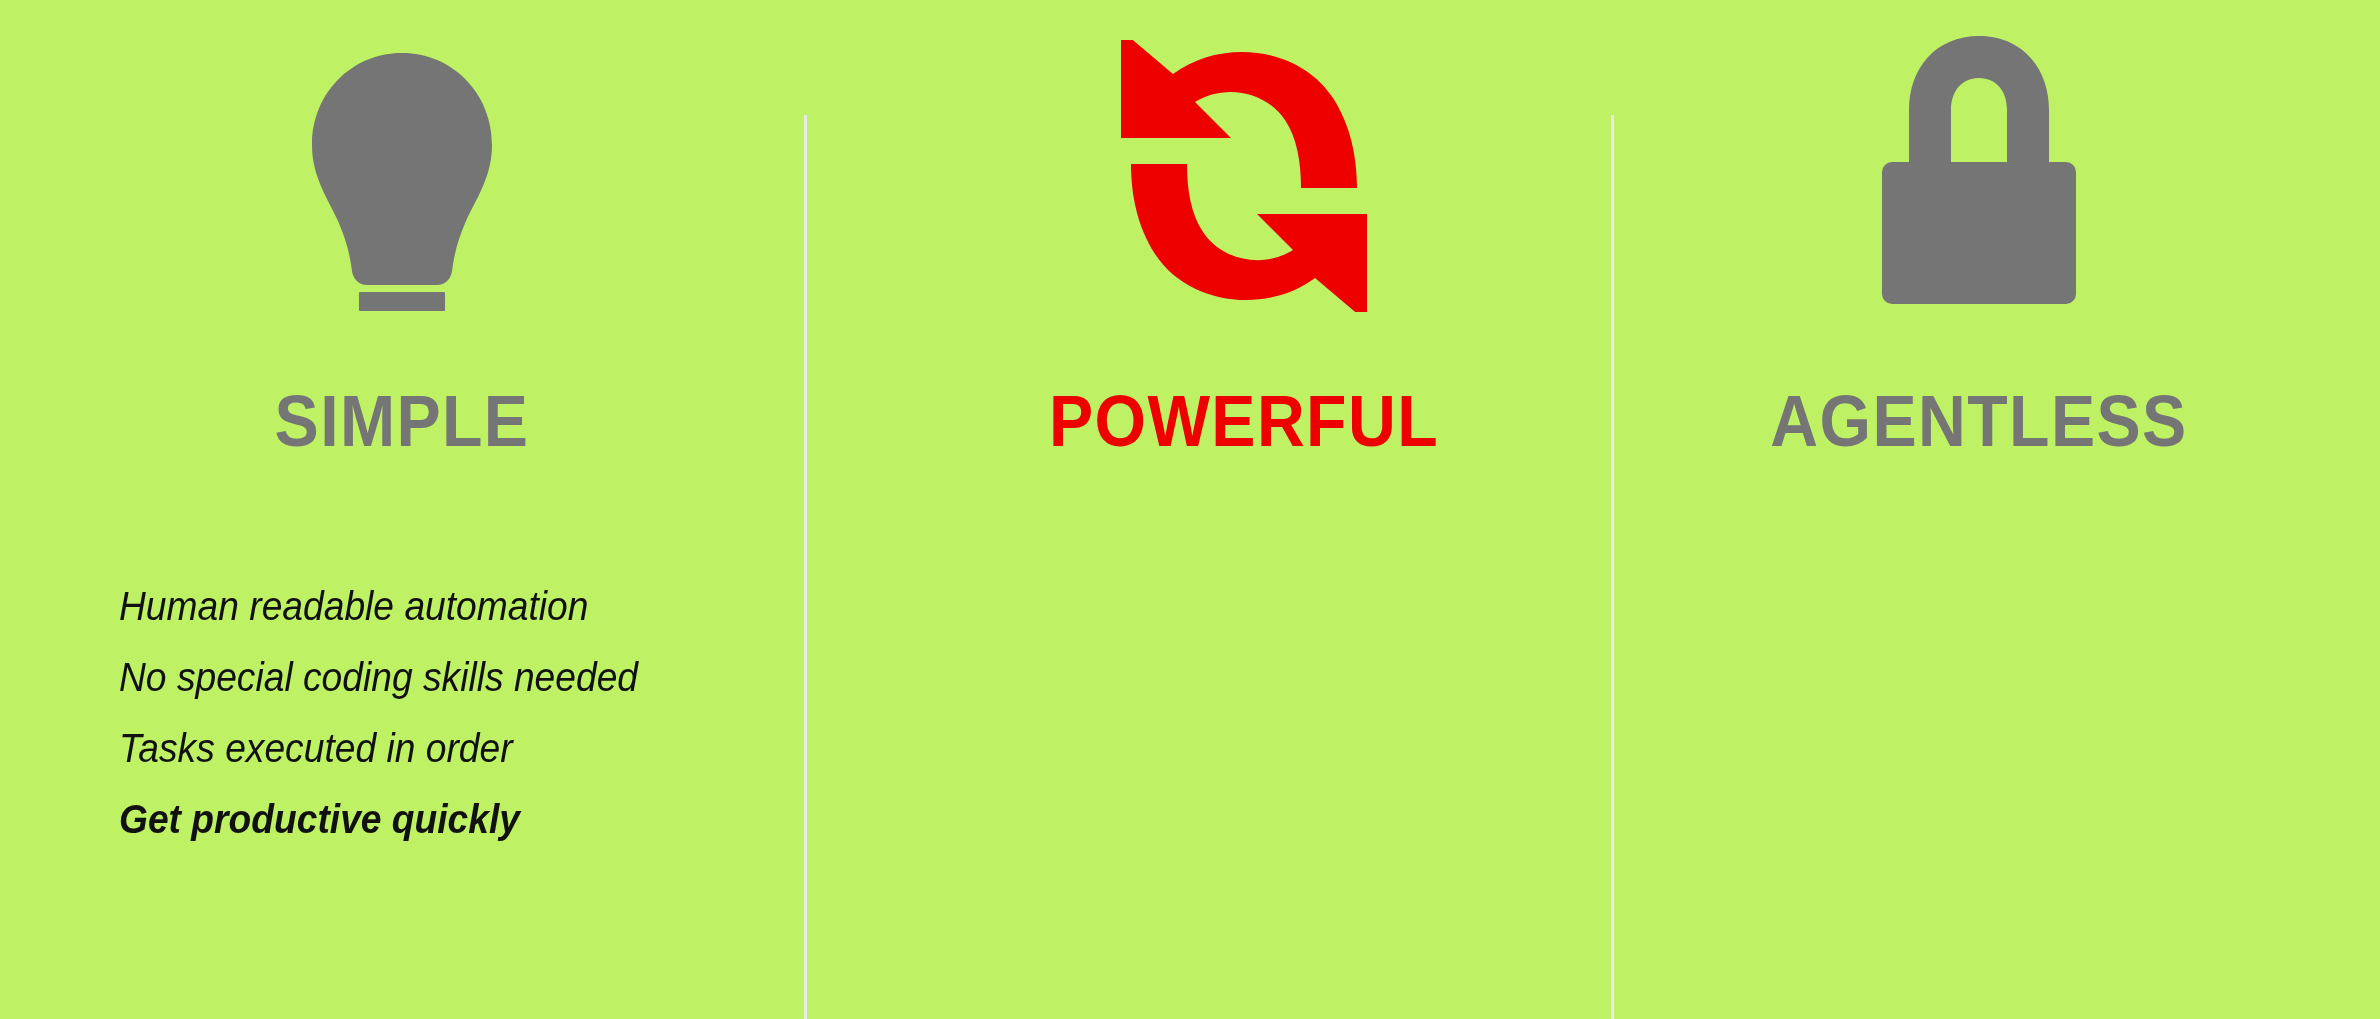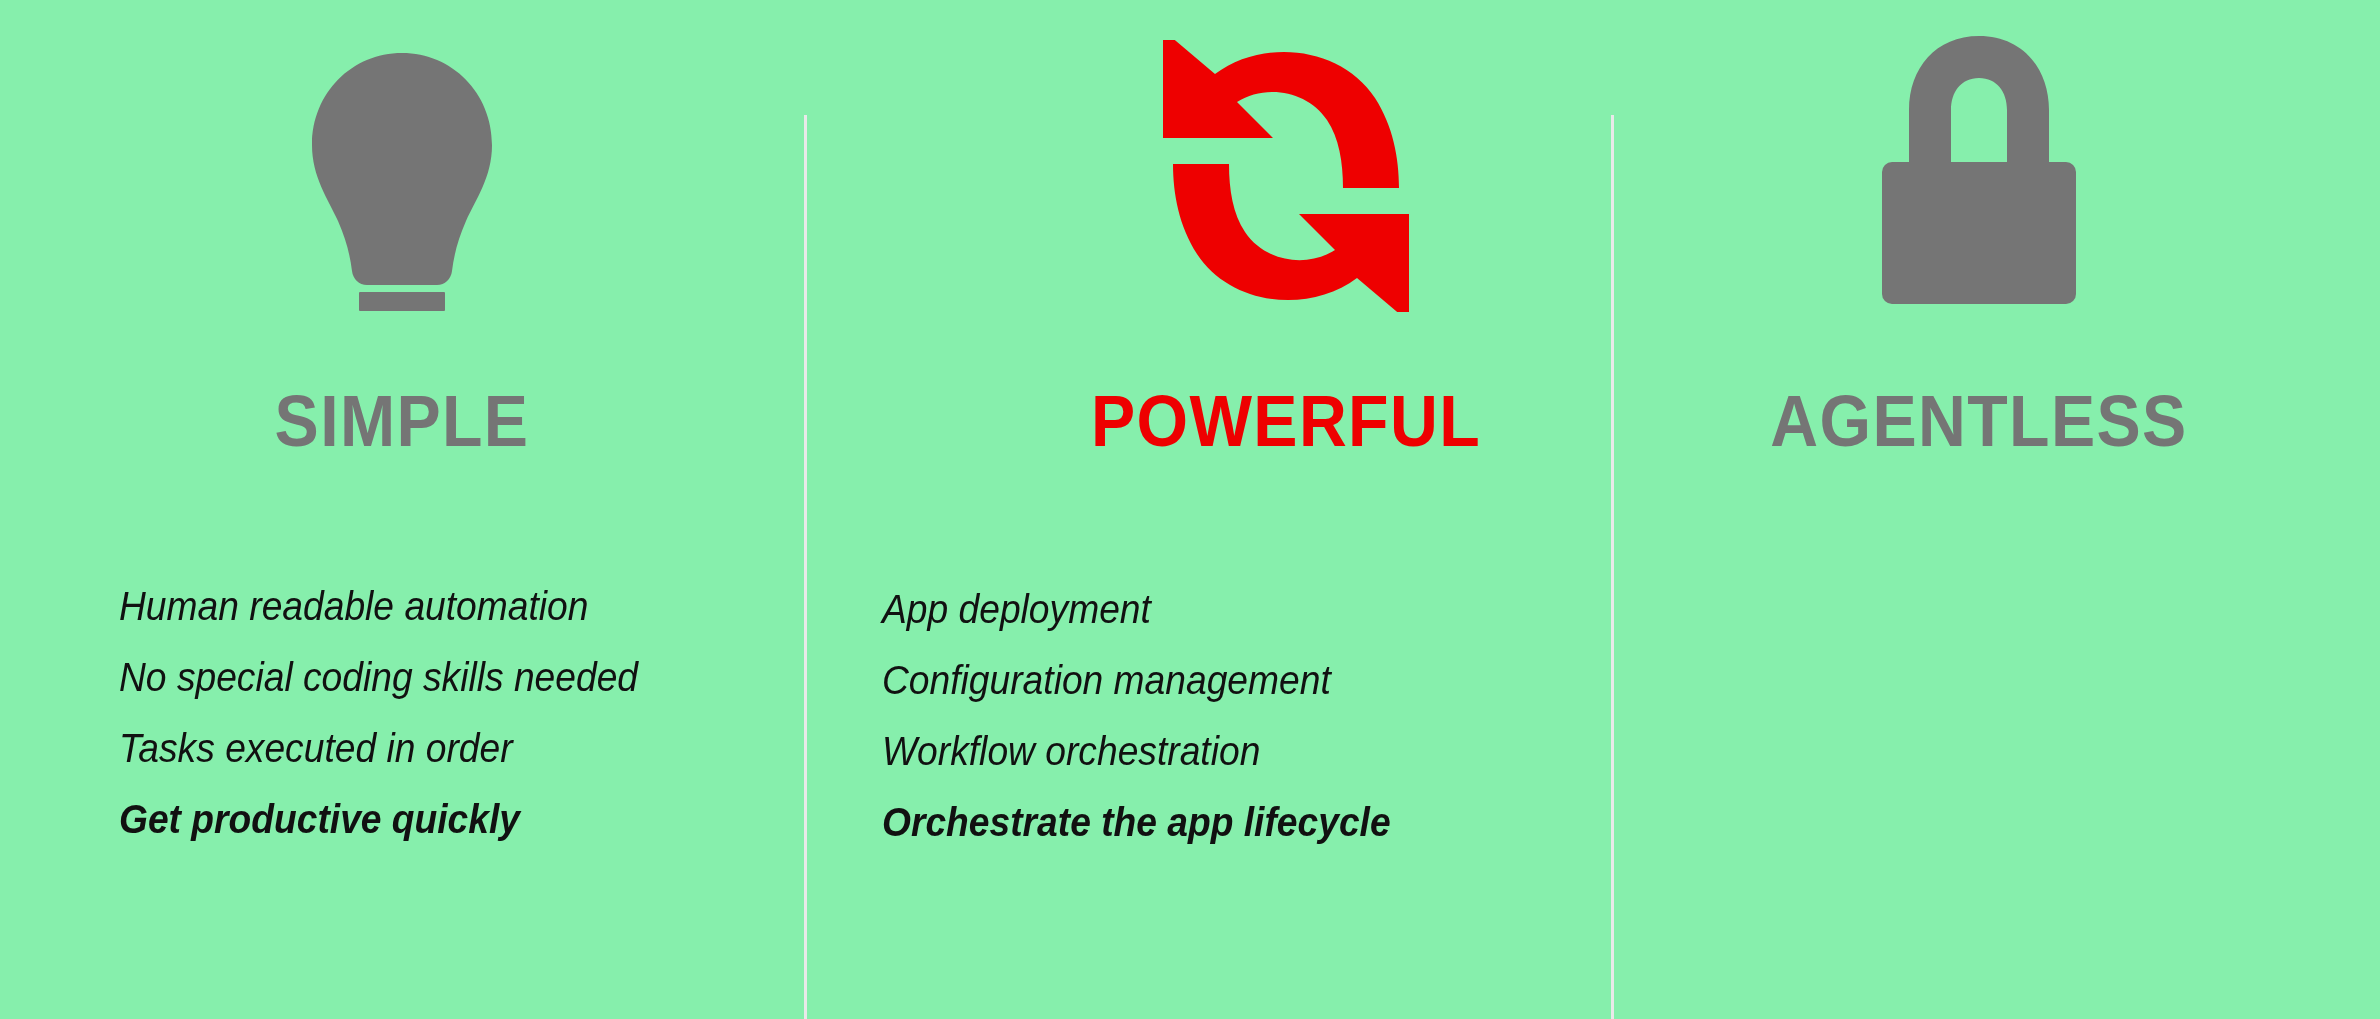--- a/index.html
+++ b/index.html
@@ -12,42 +12,42 @@
     height: 1019px;
     overflow: hidden;
     font-family: "Liberation Sans", sans-serif;
     -webkit-font-smoothing: antialiased;
   }
 
   .board {
     position: relative;
     width: 2380px;
     height: 1019px;
-    background: #86efac;
+    background: #bef264;
   }
 
   
   .divider {
     position: absolute;
     top: 115px;
     bottom: 0;
     width: 3px;
     background: #e9e9e9;
   }
   .divider.d1 { left: 804px; }
   .divider.d2 { left: 1611px; }
 
   
   .column {
     position: absolute;
     top: 0;
     height: 1019px;
   }
   .col-1 { left: 0px;    width: 804px; }
-  .col-2 { left: 807px;  width: 898px; padding-left: 20px; }
+  .col-2 { left: 765px;  width: 898px; padding-left: 20px; }
   .col-3 { left: 1614px; width: 730px; border-radius: 19px; }
 
   
   .icon-wrap {
     position: absolute;
     top: 60px;
     width: 100%;
     height: 260px;
     display: flex;
     align-items: flex-end;
@@ -170,26 +170,20 @@
                  C 110 222 152 228 180 210
                  L 144 174
                  L 254 174
                  L 254 282
                  Z" fill="#ee0000"></path>
       </svg>
     </div>
 
     <div class="heading red">POWERFUL</div>
 
-    <ul class="feature-list">
-      <li class="feature-item">App deployment</li>
-      <li class="feature-item">Configuration management</li>
-      <li class="feature-item">Workflow orchestration</li>
-      <li class="feature-item emphasis">Orchestrate the app lifecycle</li>
-    </ul>
   </div>
 
   <div class="column col-3">
 
     <div class="icon-wrap">
       <svg width="200" height="272" viewBox="0 0 200 272" aria-hidden="true">
 
         <path d="M100 0
                  C 143 0 170 32 170 74
                  L 170 130

